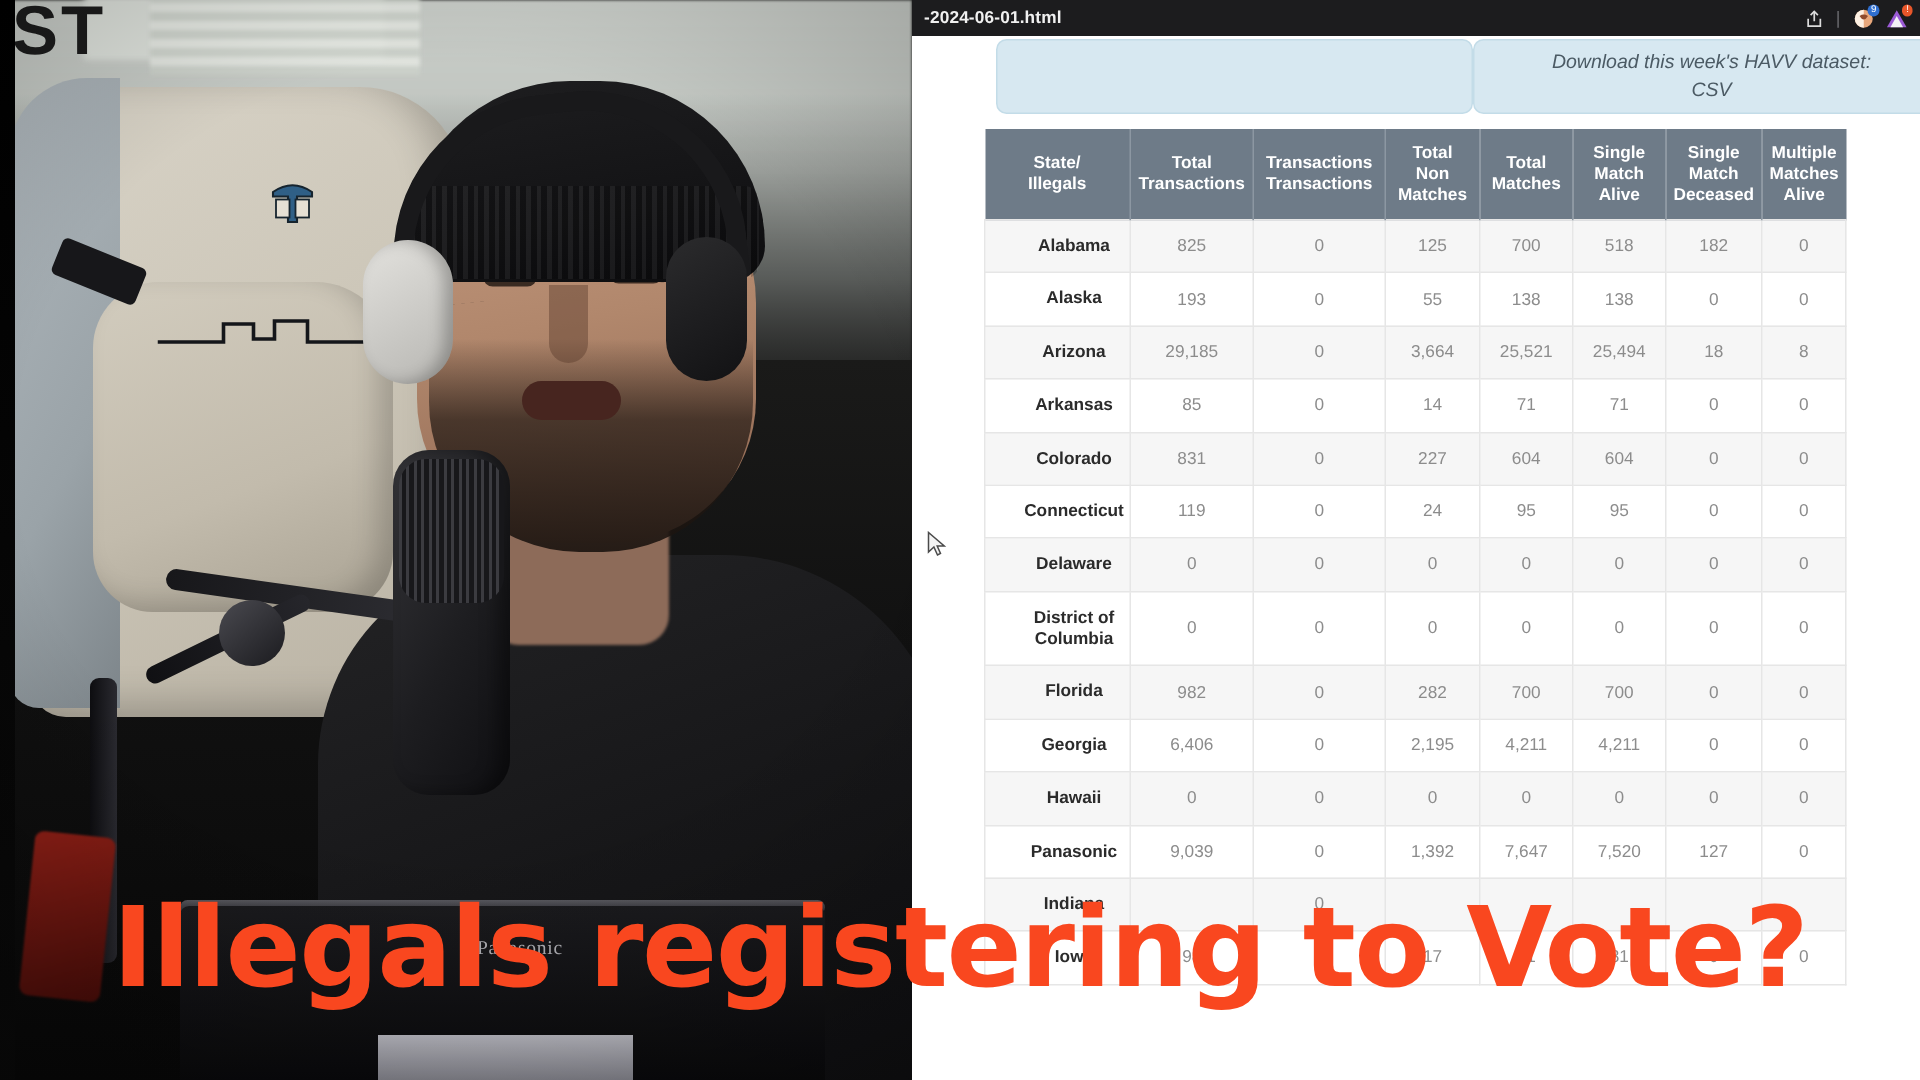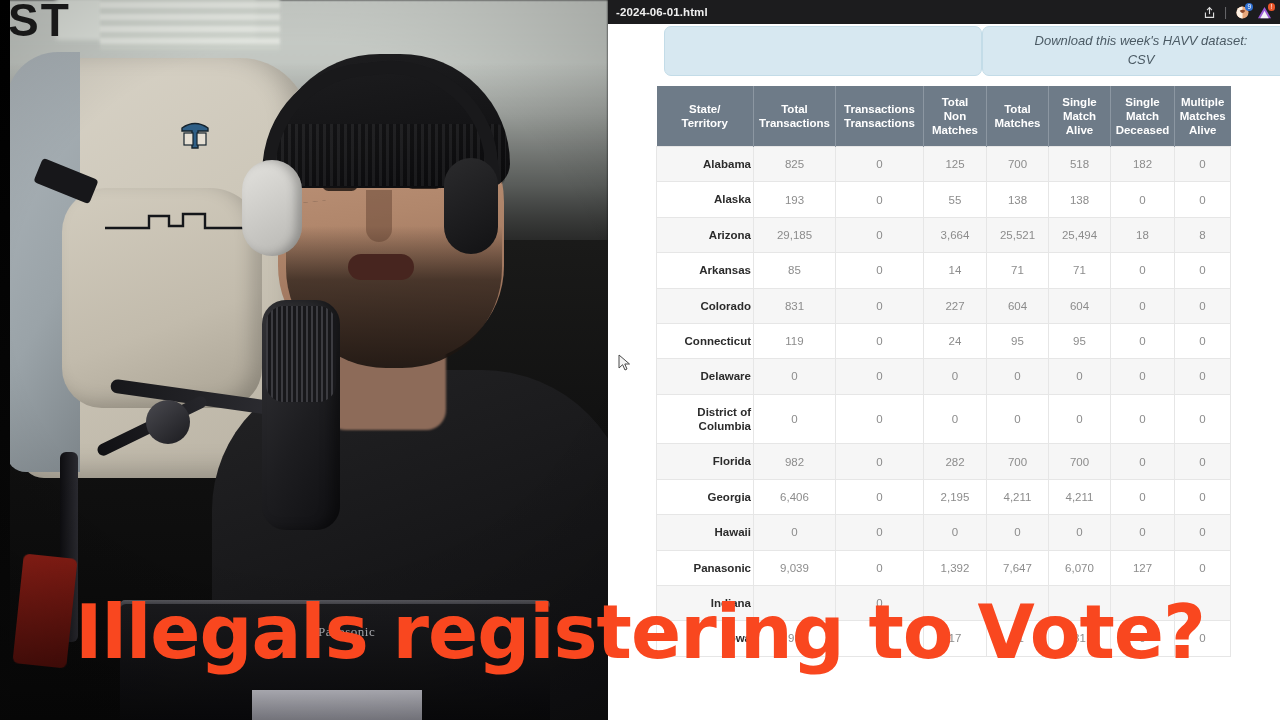--- a/index.html
+++ b/index.html
@@ -238,21 +238,21 @@
     box-sizing:border-box;
   }
   thead th:last-child{border-right:none;margin-left:23px;}
   tbody td{
     font-size:11.5px;color:#8c8c8c;text-align:center;
     padding:10px 2px;border:1px solid #e6e6e6;
     background:#ffffff;box-sizing:border-box;
   }
   tbody tr:nth-child(odd) td{background:#f6f6f6;}
   tbody td.state{
-    color:#2b2b2b;font-weight:bold;text-align:right;padding-left:24px;
+    color:#2b2b2b;font-weight:bold;text-align:center;padding-left:24px;
     font-size:11.5px;line-height:1.25;
   }
   
   col.c0{width:97px;}
   col.c1{width:82px;}
   col.c2{width:88px;}
   col.c3{width:63px;}
   col.c4{width:62px;}
   col.c5{width:62px;}
   col.c6{width:64px;}
@@ -393,21 +393,21 @@
               <col class="c3">
             <col class="c4">
               <col class="c5">
               <col class="c6">
               <col class="c7">
           </colgroup>
           <thead>
             <tr id="header-row">
                 <th>
                   <div>State/</div>
-                  <div>Territory</div>
+                  <div>Illegals</div>
                 </th>
                 <th>
                   <div>Total</div>
                   <div>Transactions</div>
                 </th>
                 <th>
                   <div>Transactions</div>
                   <div>Transactions</div>
                 </th>
                 <th>
@@ -546,21 +546,21 @@
                 <td>0</td>
                 <td>0</td>
                 <td>0</td>
               </tr>
               <tr>
                 <td class="state">Panasonic</td>
                 <td>9,039</td>
                 <td>0</td>
                 <td>1,392</td>
                 <td>7,647</td>
-                <td>6,070</td>
+                <td>7,520</td>
                 <td>127</td>
                 <td>0</td>
               </tr>
               <tr>
                 <td class="state">Indiana</td>
                 <td></td>
                 <td>0</td>
                 <td></td>
                 <td></td>
                 <td></td>

